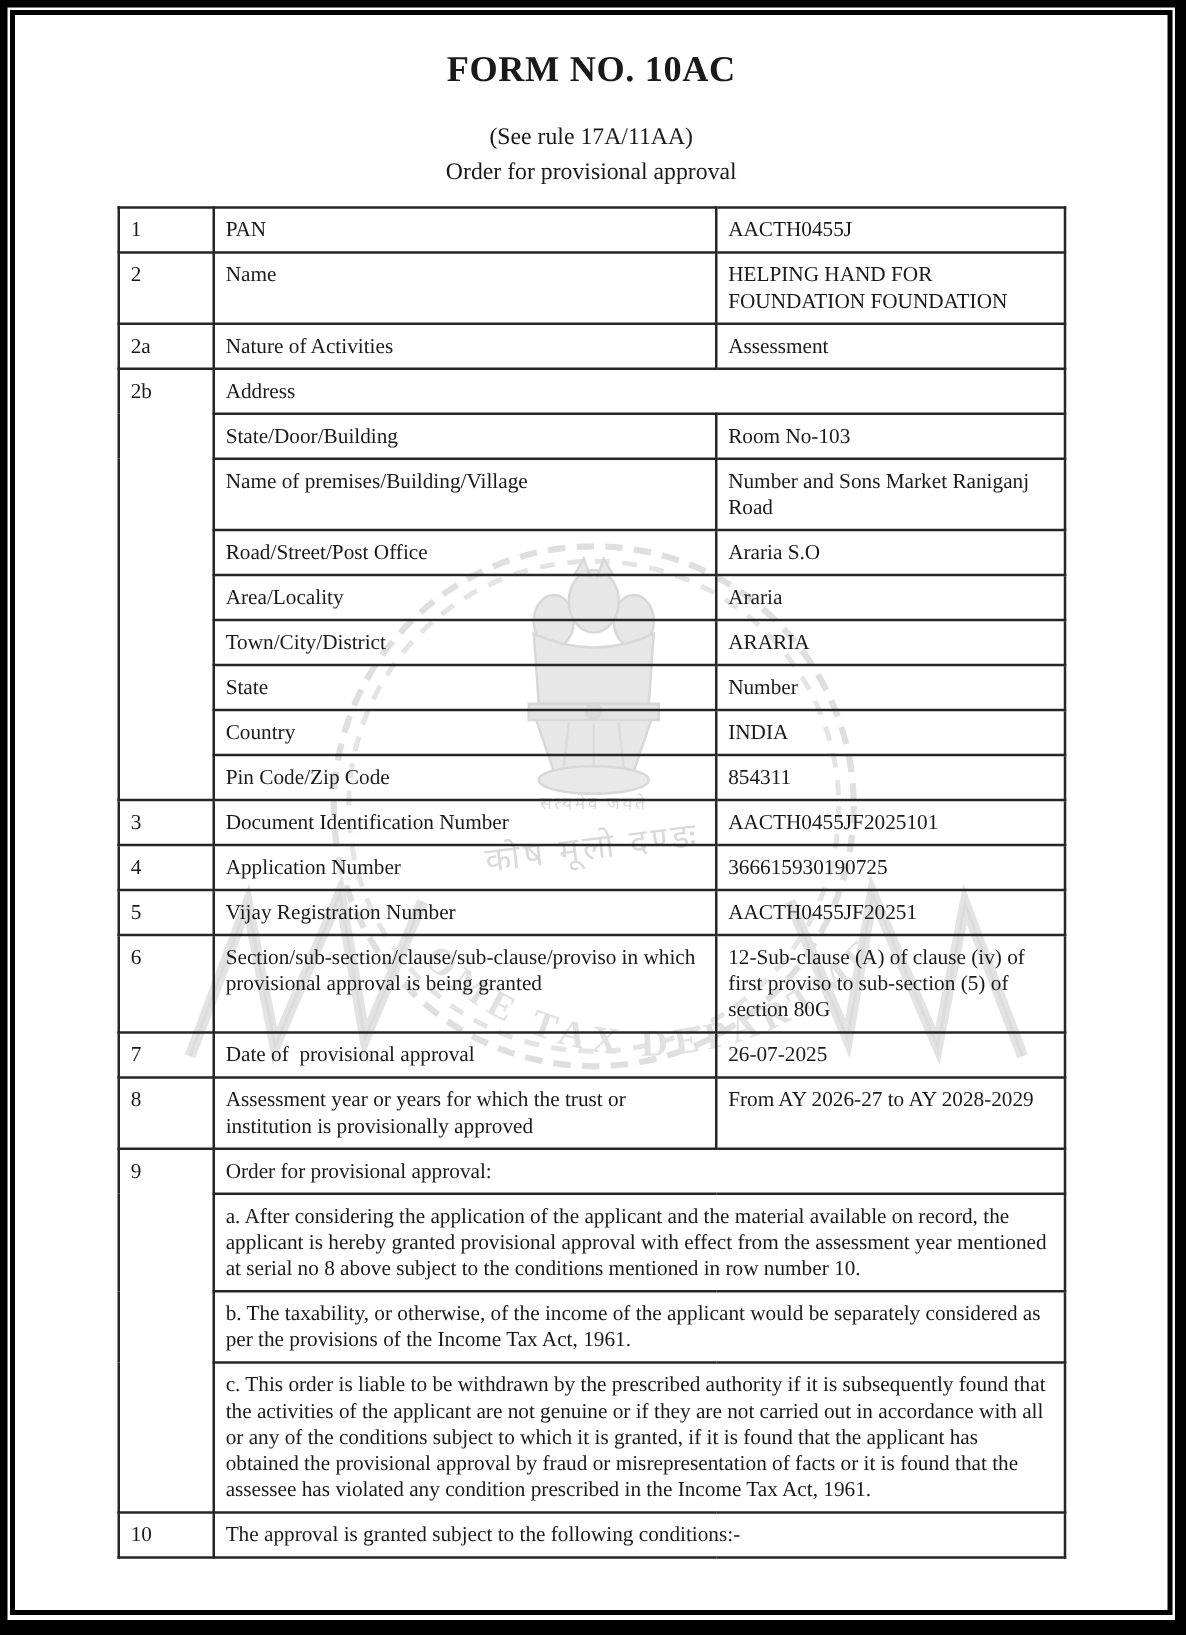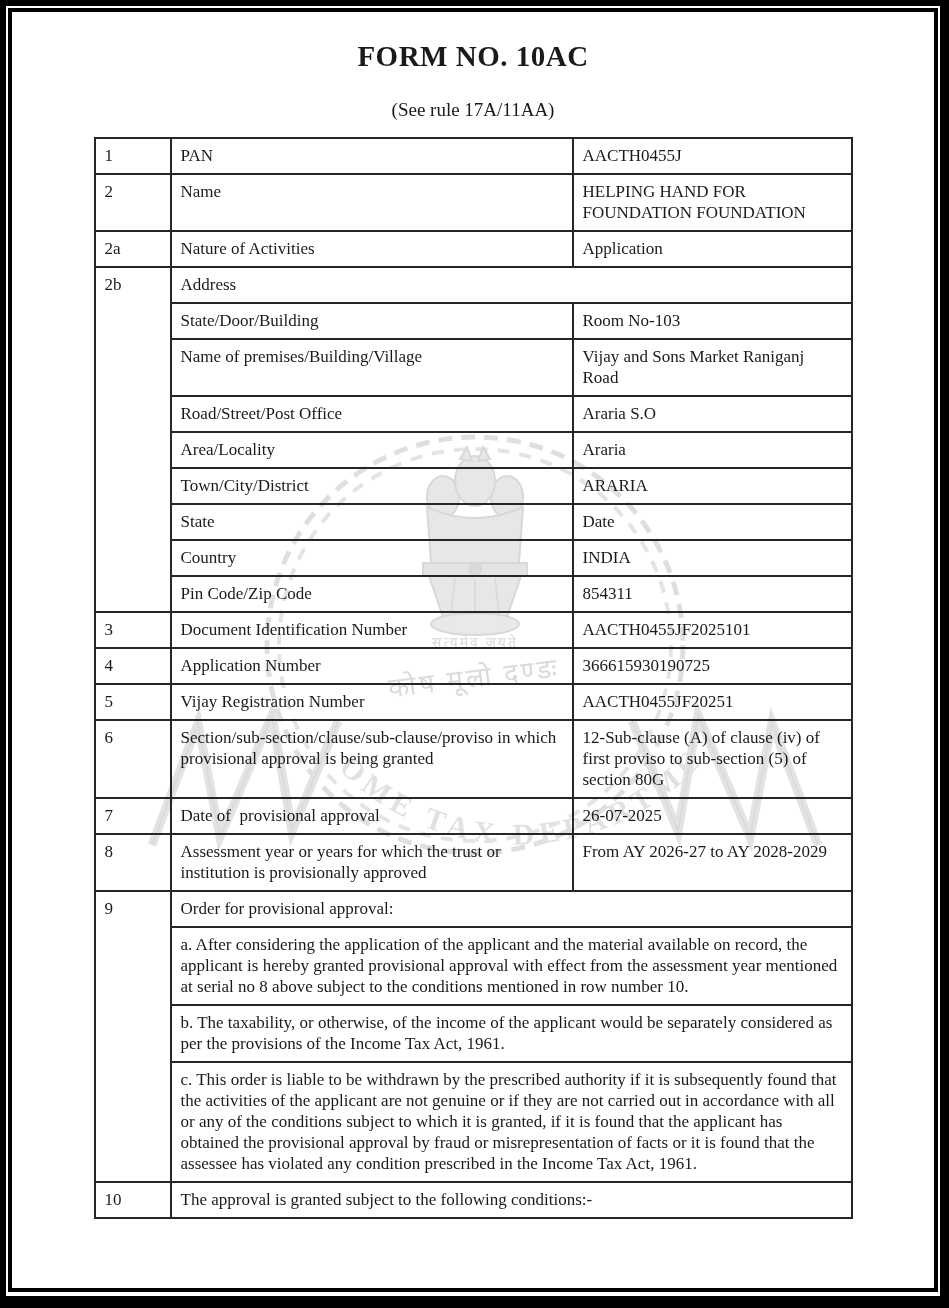--- a/index.html
+++ b/index.html
@@ -122,20 +122,21 @@
         <path d="M 678 430 L 632 308 L 610 422 L 558 300 L 538 416 L 492 306"></path>
       </g>
       <g fill="none" stroke="#bfbfbf" stroke-width="2">
         <path d="M 12 430 L 58 308 L 80 422 L 132 300 L 152 416 L 198 306"></path>
         <path d="M 678 430 L 632 308 L 610 422 L 558 300 L 538 416 L 492 306"></path>
       </g>
     </svg>
 
     <div class="page-title">FORM NO. 10AC</div>
     <div class="page-subtitle">(See rule 17A/11AA)</div>
+    <div class="page-subtitle2">Order for provisional approval</div>
 
     <table class="form-table">
       <colgroup>
         <col class="col-sn">
           <col class="col-label">
           <col class="col-value">
       </colgroup>
       <tbody>
         <tr>
           <td>1</td>
@@ -143,49 +144,49 @@
           <td>AACTH0455J</td>
         </tr>
         <tr>
           <td>2</td>
           <td>Name</td>
           <td>HELPING HAND FOR FOUNDATION FOUNDATION</td>
         </tr>
         <tr>
           <td>2a</td>
           <td>Nature of Activities</td>
-          <td>Application</td>
+          <td>Assessment</td>
         </tr>
         <tr>
           <td rowspan="9">2b</td>
           <td colspan="2">Address</td>
         </tr>
         <tr>
           <td>State/Door/Building</td>
           <td>Room No-103</td>
         </tr>
         <tr>
           <td>Name of premises/Building/Village</td>
-          <td>Vijay and Sons Market Raniganj Road</td>
+          <td>Number and Sons Market Raniganj Road</td>
         </tr>
         <tr>
           <td>Road/Street/Post Office</td>
           <td>Araria S.O</td>
         </tr>
         <tr>
           <td>Area/Locality</td>
           <td>Araria</td>
         </tr>
         <tr>
           <td>Town/City/District</td>
           <td>ARARIA</td>
         </tr>
         <tr>
           <td>State</td>
-          <td>Date</td>
+          <td>Number</td>
         </tr>
         <tr>
           <td>Country</td>
           <td>INDIA</td>
         </tr>
         <tr>
           <td>Pin Code/Zip Code</td>
           <td>854311</td>
         </tr>
         <tr>

